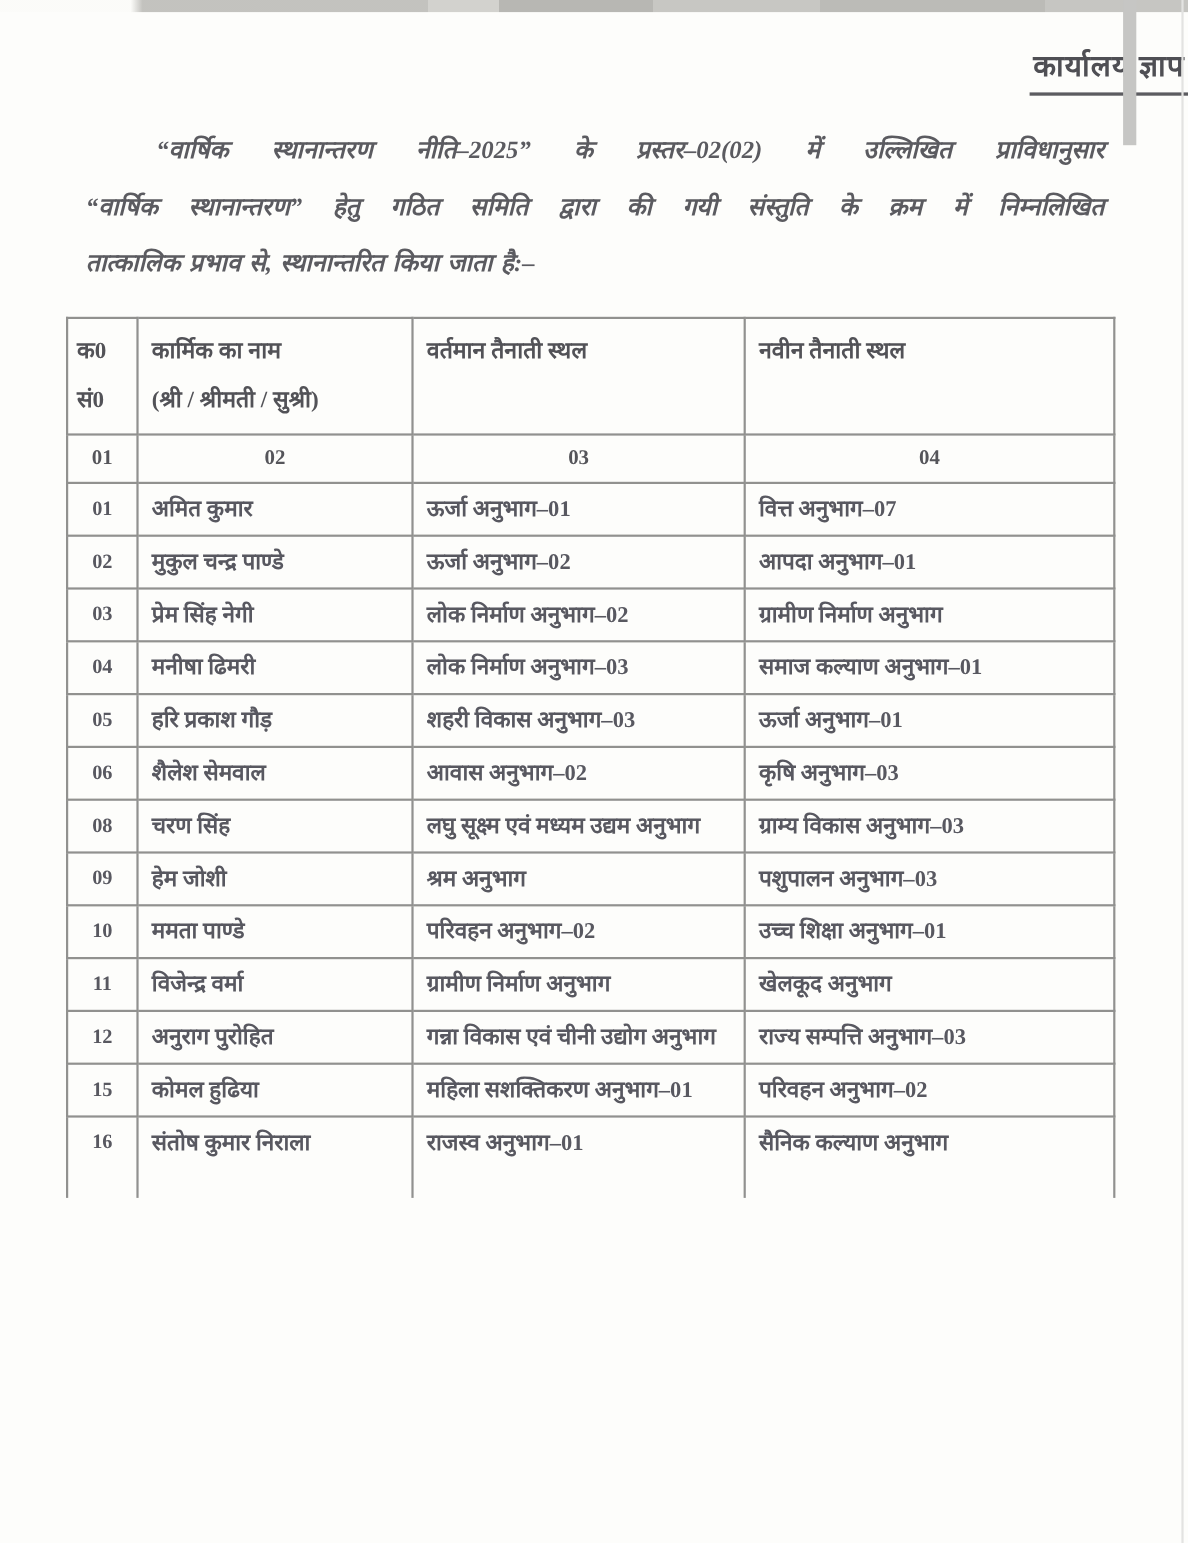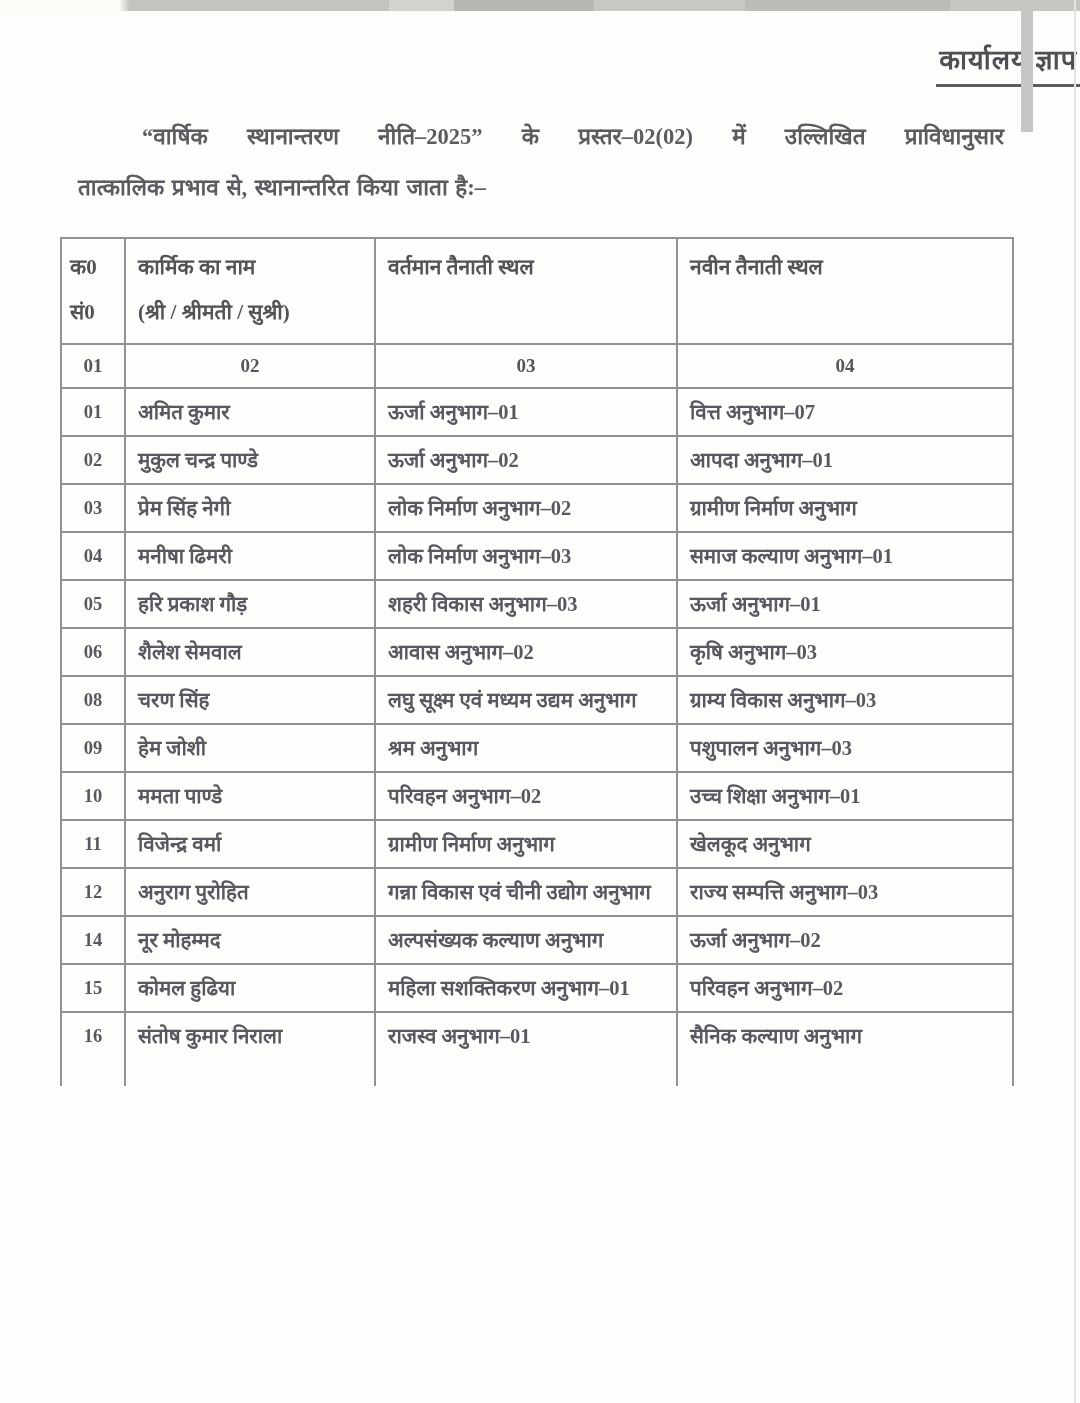--- a/index.html
+++ b/index.html
@@ -37,20 +37,21 @@
     border-bottom: 3px solid #5c5c60;
     padding: 0 3px 7px 3px;
   }
 
   .para { margin: 24px 76px 0 78px; font-size: 22.5px; font-weight: 600; color: #5b5b60; }
   .pline {
     line-height: 51px;
     text-align: justify;
     text-align-last: justify;
     word-spacing: 2px;
+    font-style: italic;
   }
   .pline.indent { text-indent: 64px; }
   .pline.last { text-align-last: left; }
 
   table.memo-table {
     margin: 24px 0 0 60px;
     width: 952px;
     border-collapse: collapse;
     table-layout: fixed;
     font-family: Liberation Serif, serif;
@@ -103,20 +104,21 @@
   <div class="scan-edge-top"></div>
   <div class="scan-strip-right"></div>
   <div class="scan-line-right"></div>
 
   <div class="title-wrap">
     <span class="title-text">कार्यालय ज्ञाप</span>
   </div>
 
   <div class="para">
     <div class="pline indent">“वार्षिक स्थानान्तरण नीति–2025” के प्रस्तर–02(02) में उल्लिखित प्राविधानुसार</div>
+    <div class="pline">“वार्षिक स्थानान्तरण” हेतु गठित समिति द्वारा की गयी संस्तुति के क्रम में निम्नलिखित</div>
     <div class="pline last">तात्कालिक प्रभाव से, स्थानान्तरित किया जाता है:–</div>
   </div>
 
   <table class="memo-table">
     <colgroup>
       <col class="c1">
         <col class="c2">
         <col class="c3">
         <col class="c4">
     </colgroup>
@@ -213,26 +215,20 @@
   </tr>
 
   <tr>
     <td class="c-sno">12</td>
     <td class="c-name">अनुराग पुरोहित</td>
     <td class="c-cur">गन्ना विकास एवं चीनी उद्योग अनुभाग</td>
     <td class="c-new">राज्य सम्पत्ति अनुभाग–03</td>
   </tr>
 
 
-  <tr>
-    <td class="c-sno">14</td>
-    <td class="c-name">नूर मोहम्मद</td>
-    <td class="c-cur">अल्पसंख्यक कल्याण अनुभाग</td>
-    <td class="c-new">ऊर्जा अनुभाग–02</td>
-  </tr>
 
   <tr>
     <td class="c-sno">15</td>
     <td class="c-name">कोमल हुढिया</td>
     <td class="c-cur">महिला सशक्तिकरण अनुभाग–01</td>
     <td class="c-new">परिवहन अनुभाग–02</td>
   </tr>
 
   <tr>
     <td class="c-sno">16</td>

